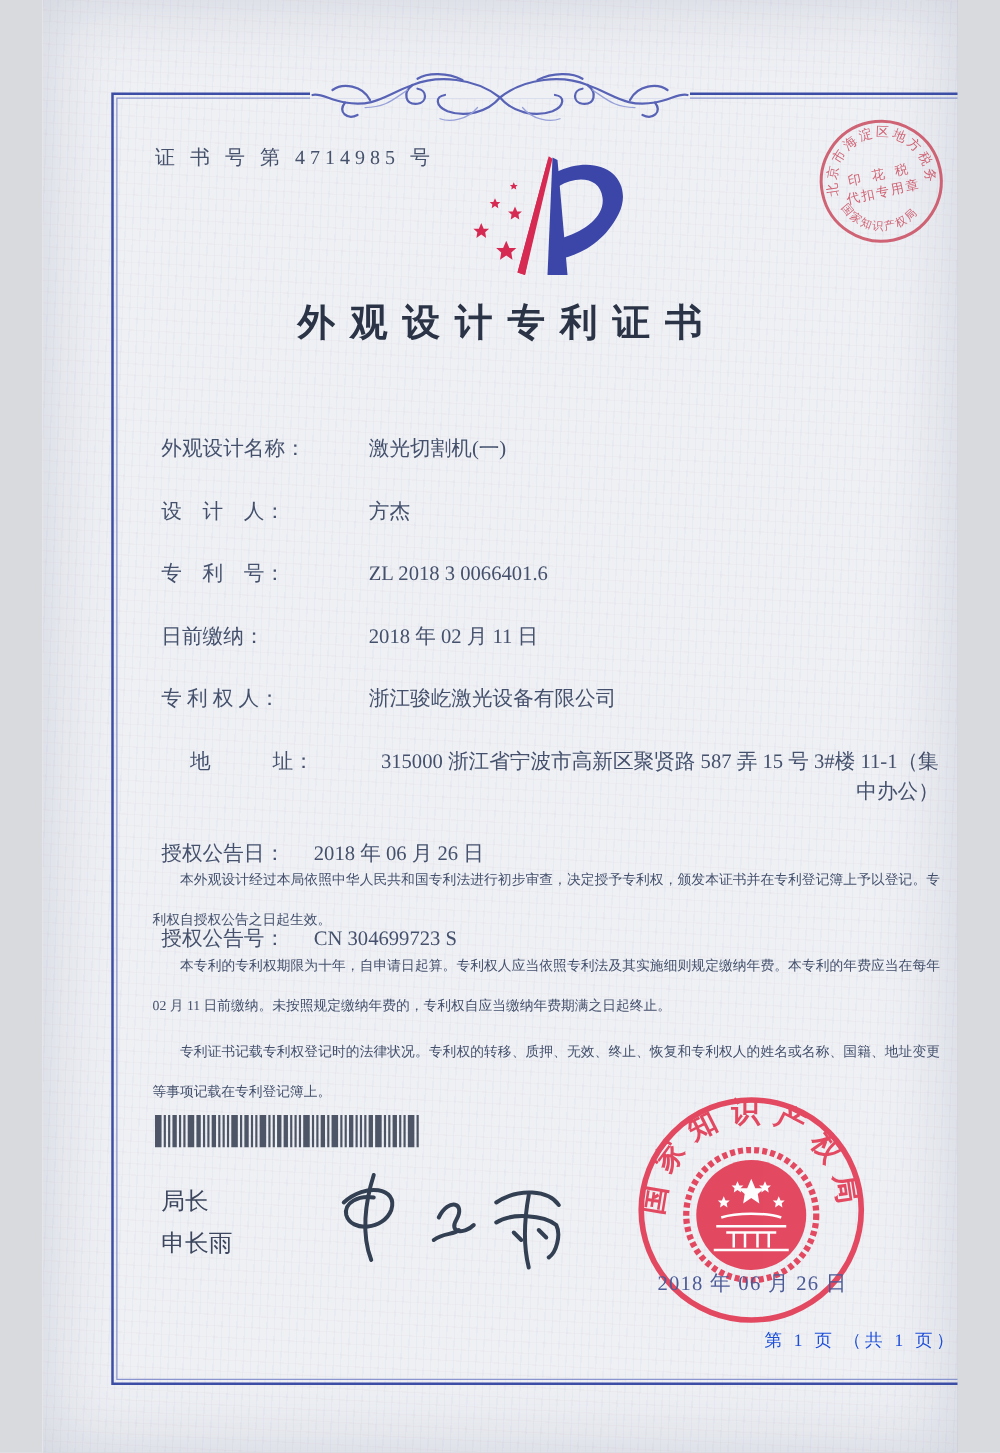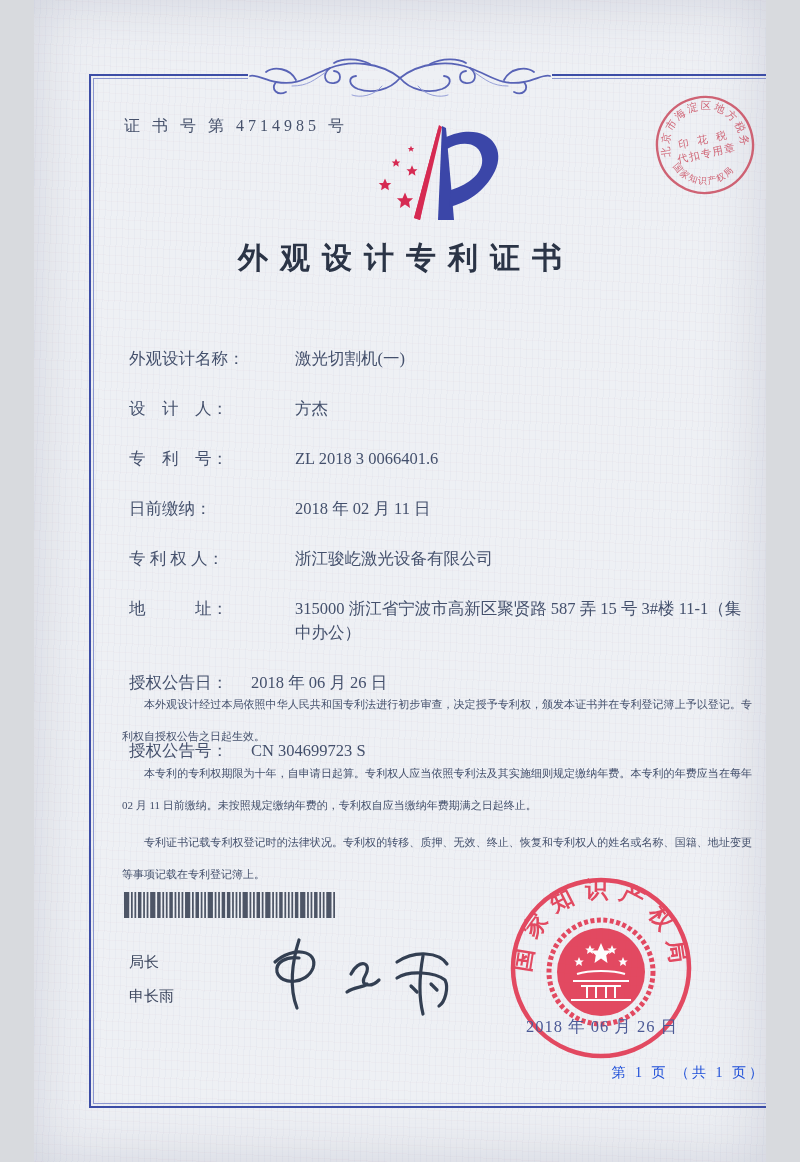--- a/index.html
+++ b/index.html
@@ -24,28 +24,28 @@
   .logo{position:absolute;left:320px;top:100px;}
   .tax-stamp{position:absolute;left:611px;top:85px;transform:rotate(-12deg);opacity:.88;}
   .title{
     position:absolute;left:0;top:238px;width:100%;text-align:center;
     font-size:30px;letter-spacing:12px;text-indent:12px;color:#2b3446;font-weight:600;
   }
   .fields{position:absolute;left:95px;top:347px;width:622px;font-size:16.5px;}
   .row{display:flex;margin-bottom:26px;line-height:24px;gap:44px;}
   .lab{display:inline-block;min-width:122px;white-space:pre;color:#44506c;}
   .val{flex:1;color:#44506c;}
-  .row.addr{}
+  .row.addr{text-align:right;}
   .row.two-col{justify-content:space-between;flex-direction:column;}
   .row.two-col .col{display:flex;}
   .row.two-col .col.left{width:358px;}
   .paras{position:absolute;left:88px;top:688px;width:630px;font-size:11px;line-height:32px;color:#44506c;text-align:justify;}
   .paras p{margin:0 0 5px;text-indent:2em;}
   .barcode{position:absolute;left:90px;top:892px;}
-  .signer{position:absolute;left:95px;top:945px;font-size:15px;line-height:34px;color:#3c465e;}
+  .signer{position:absolute;left:95px;top:945px;font-size:19px;line-height:34px;color:#3c465e;}
   .autograph{position:absolute;left:208px;top:922px;}
   .office-seal{position:absolute;left:472px;top:873px;opacity:.93;}
   .seal-date{
     position:absolute;left:478px;top:1016px;width:180px;text-align:center;
     font-size:16.5px;letter-spacing:1px;color:#4c5a96;
   }
   .footer{
     position:absolute;left:0;top:1064px;width:100%;text-align:right;
     font-size:14px;letter-spacing:3px;color:#1d4ed8;
   }

